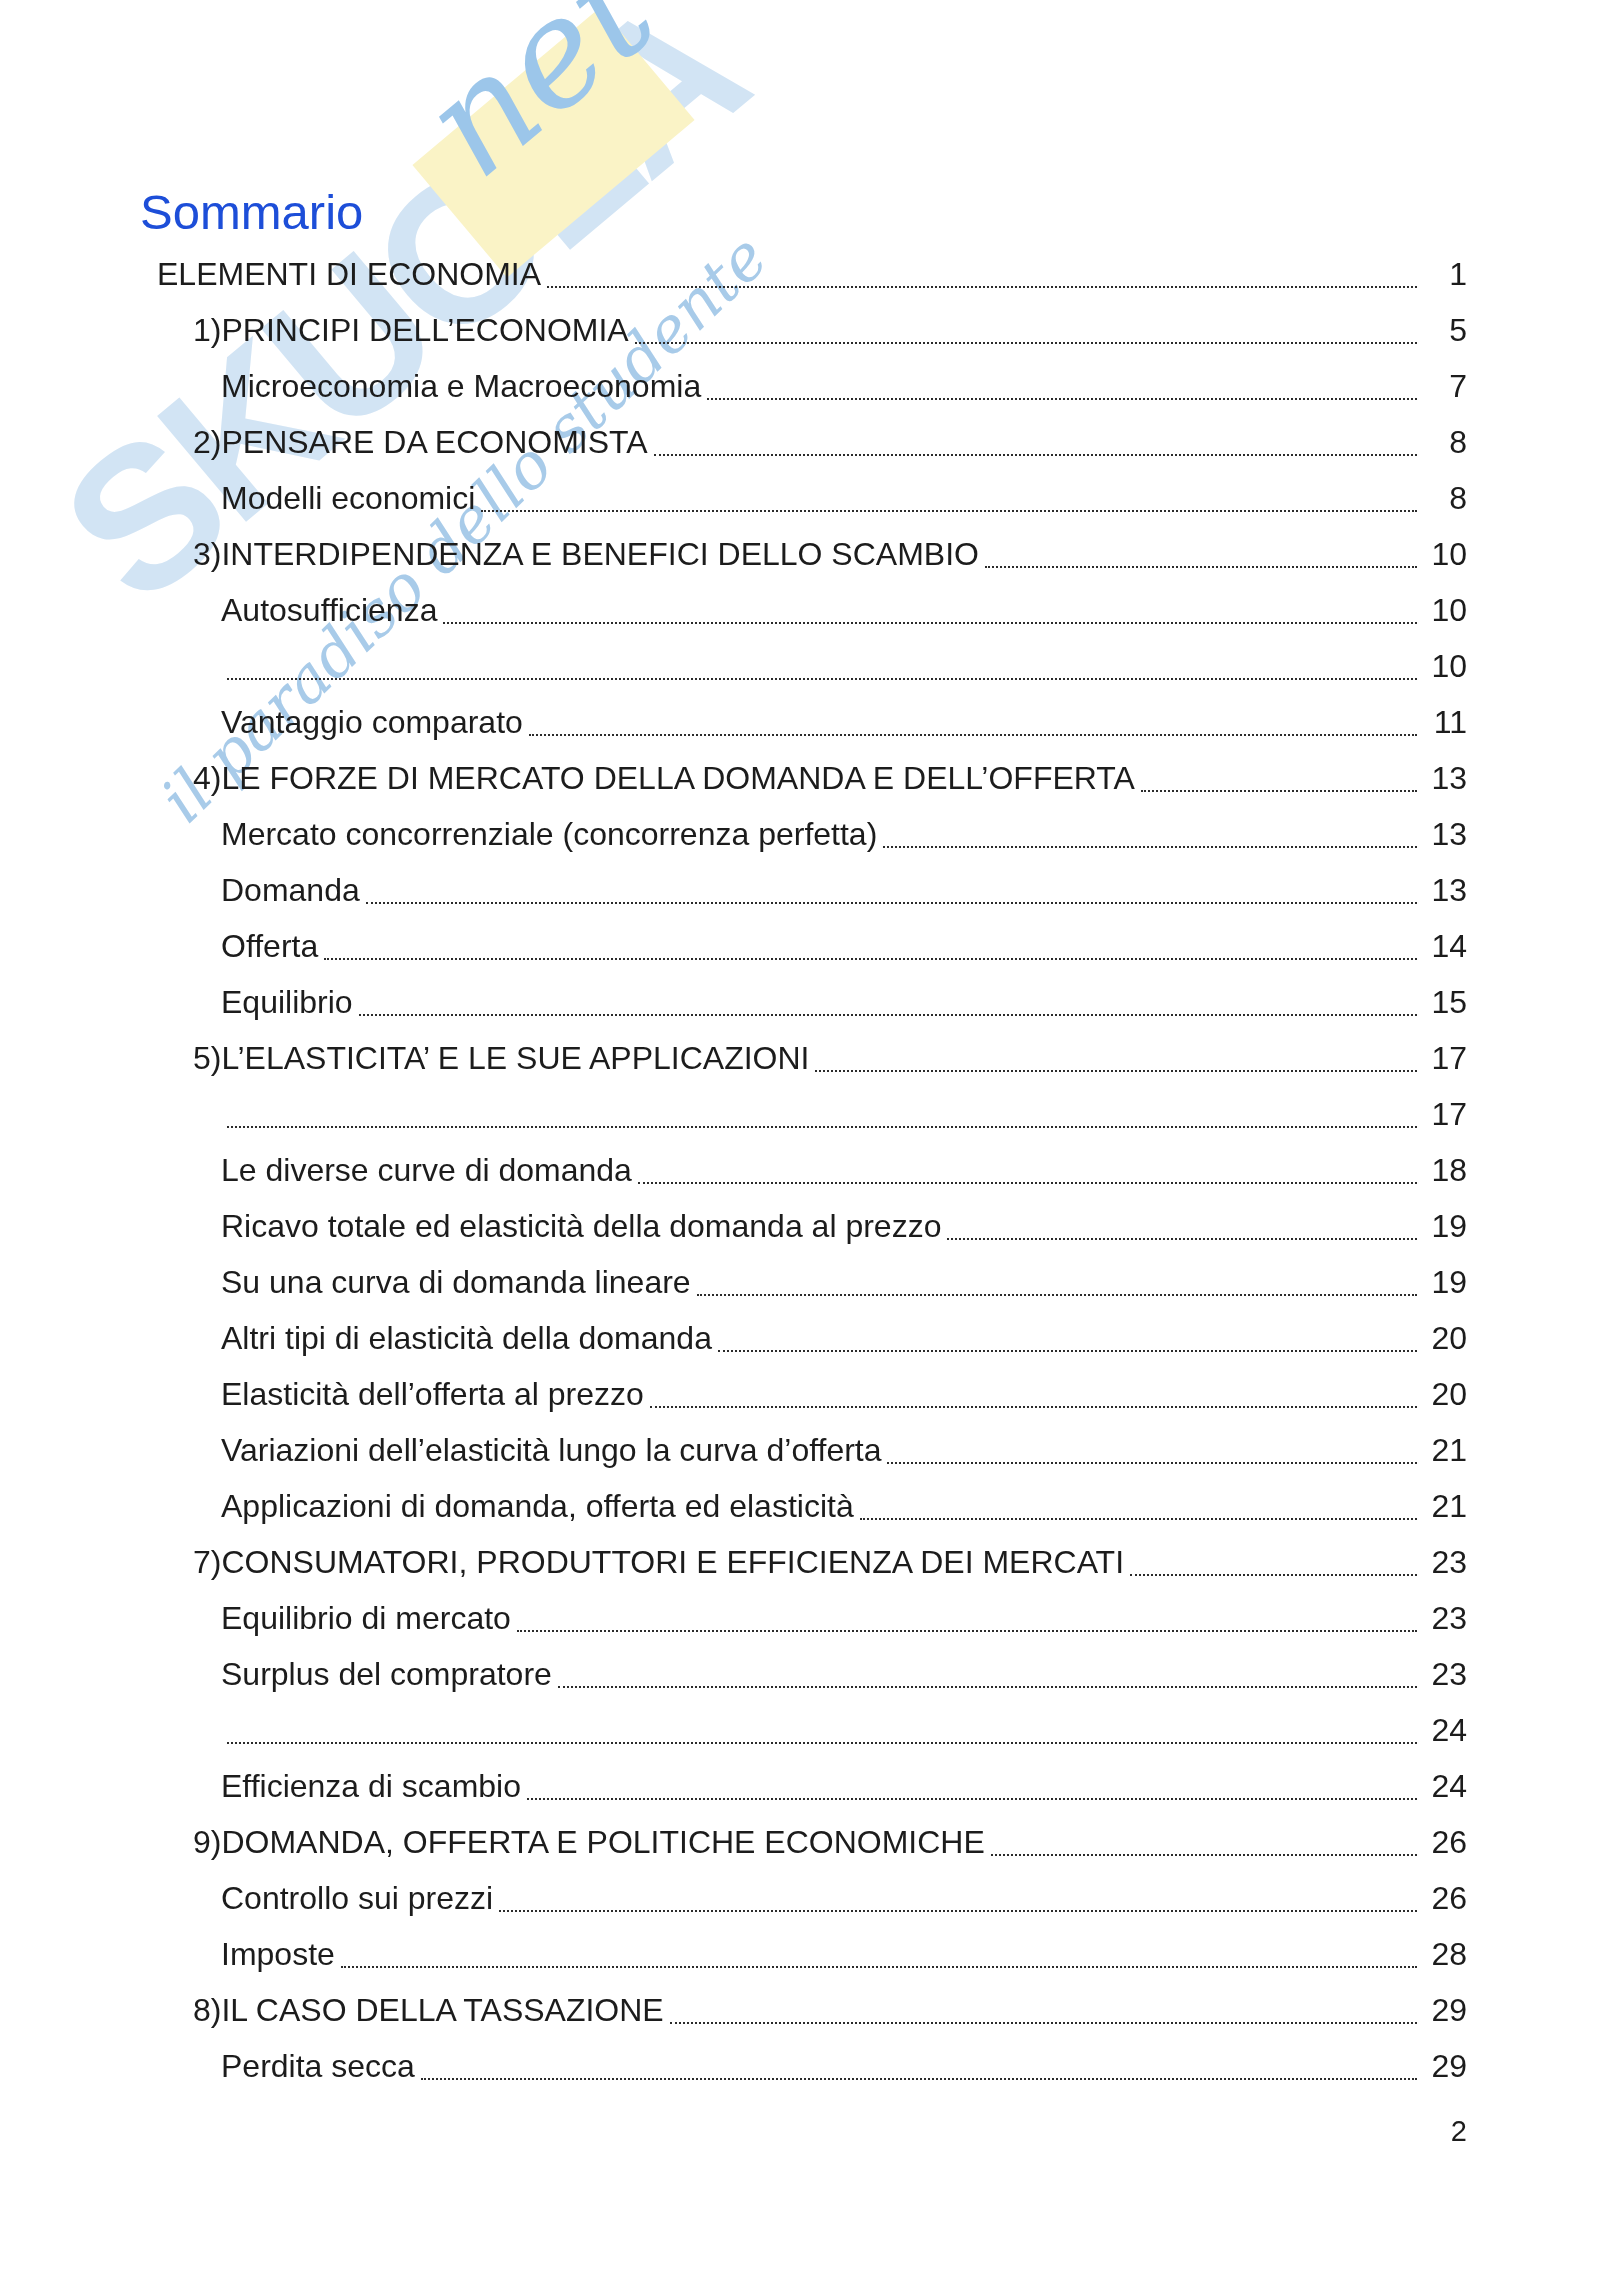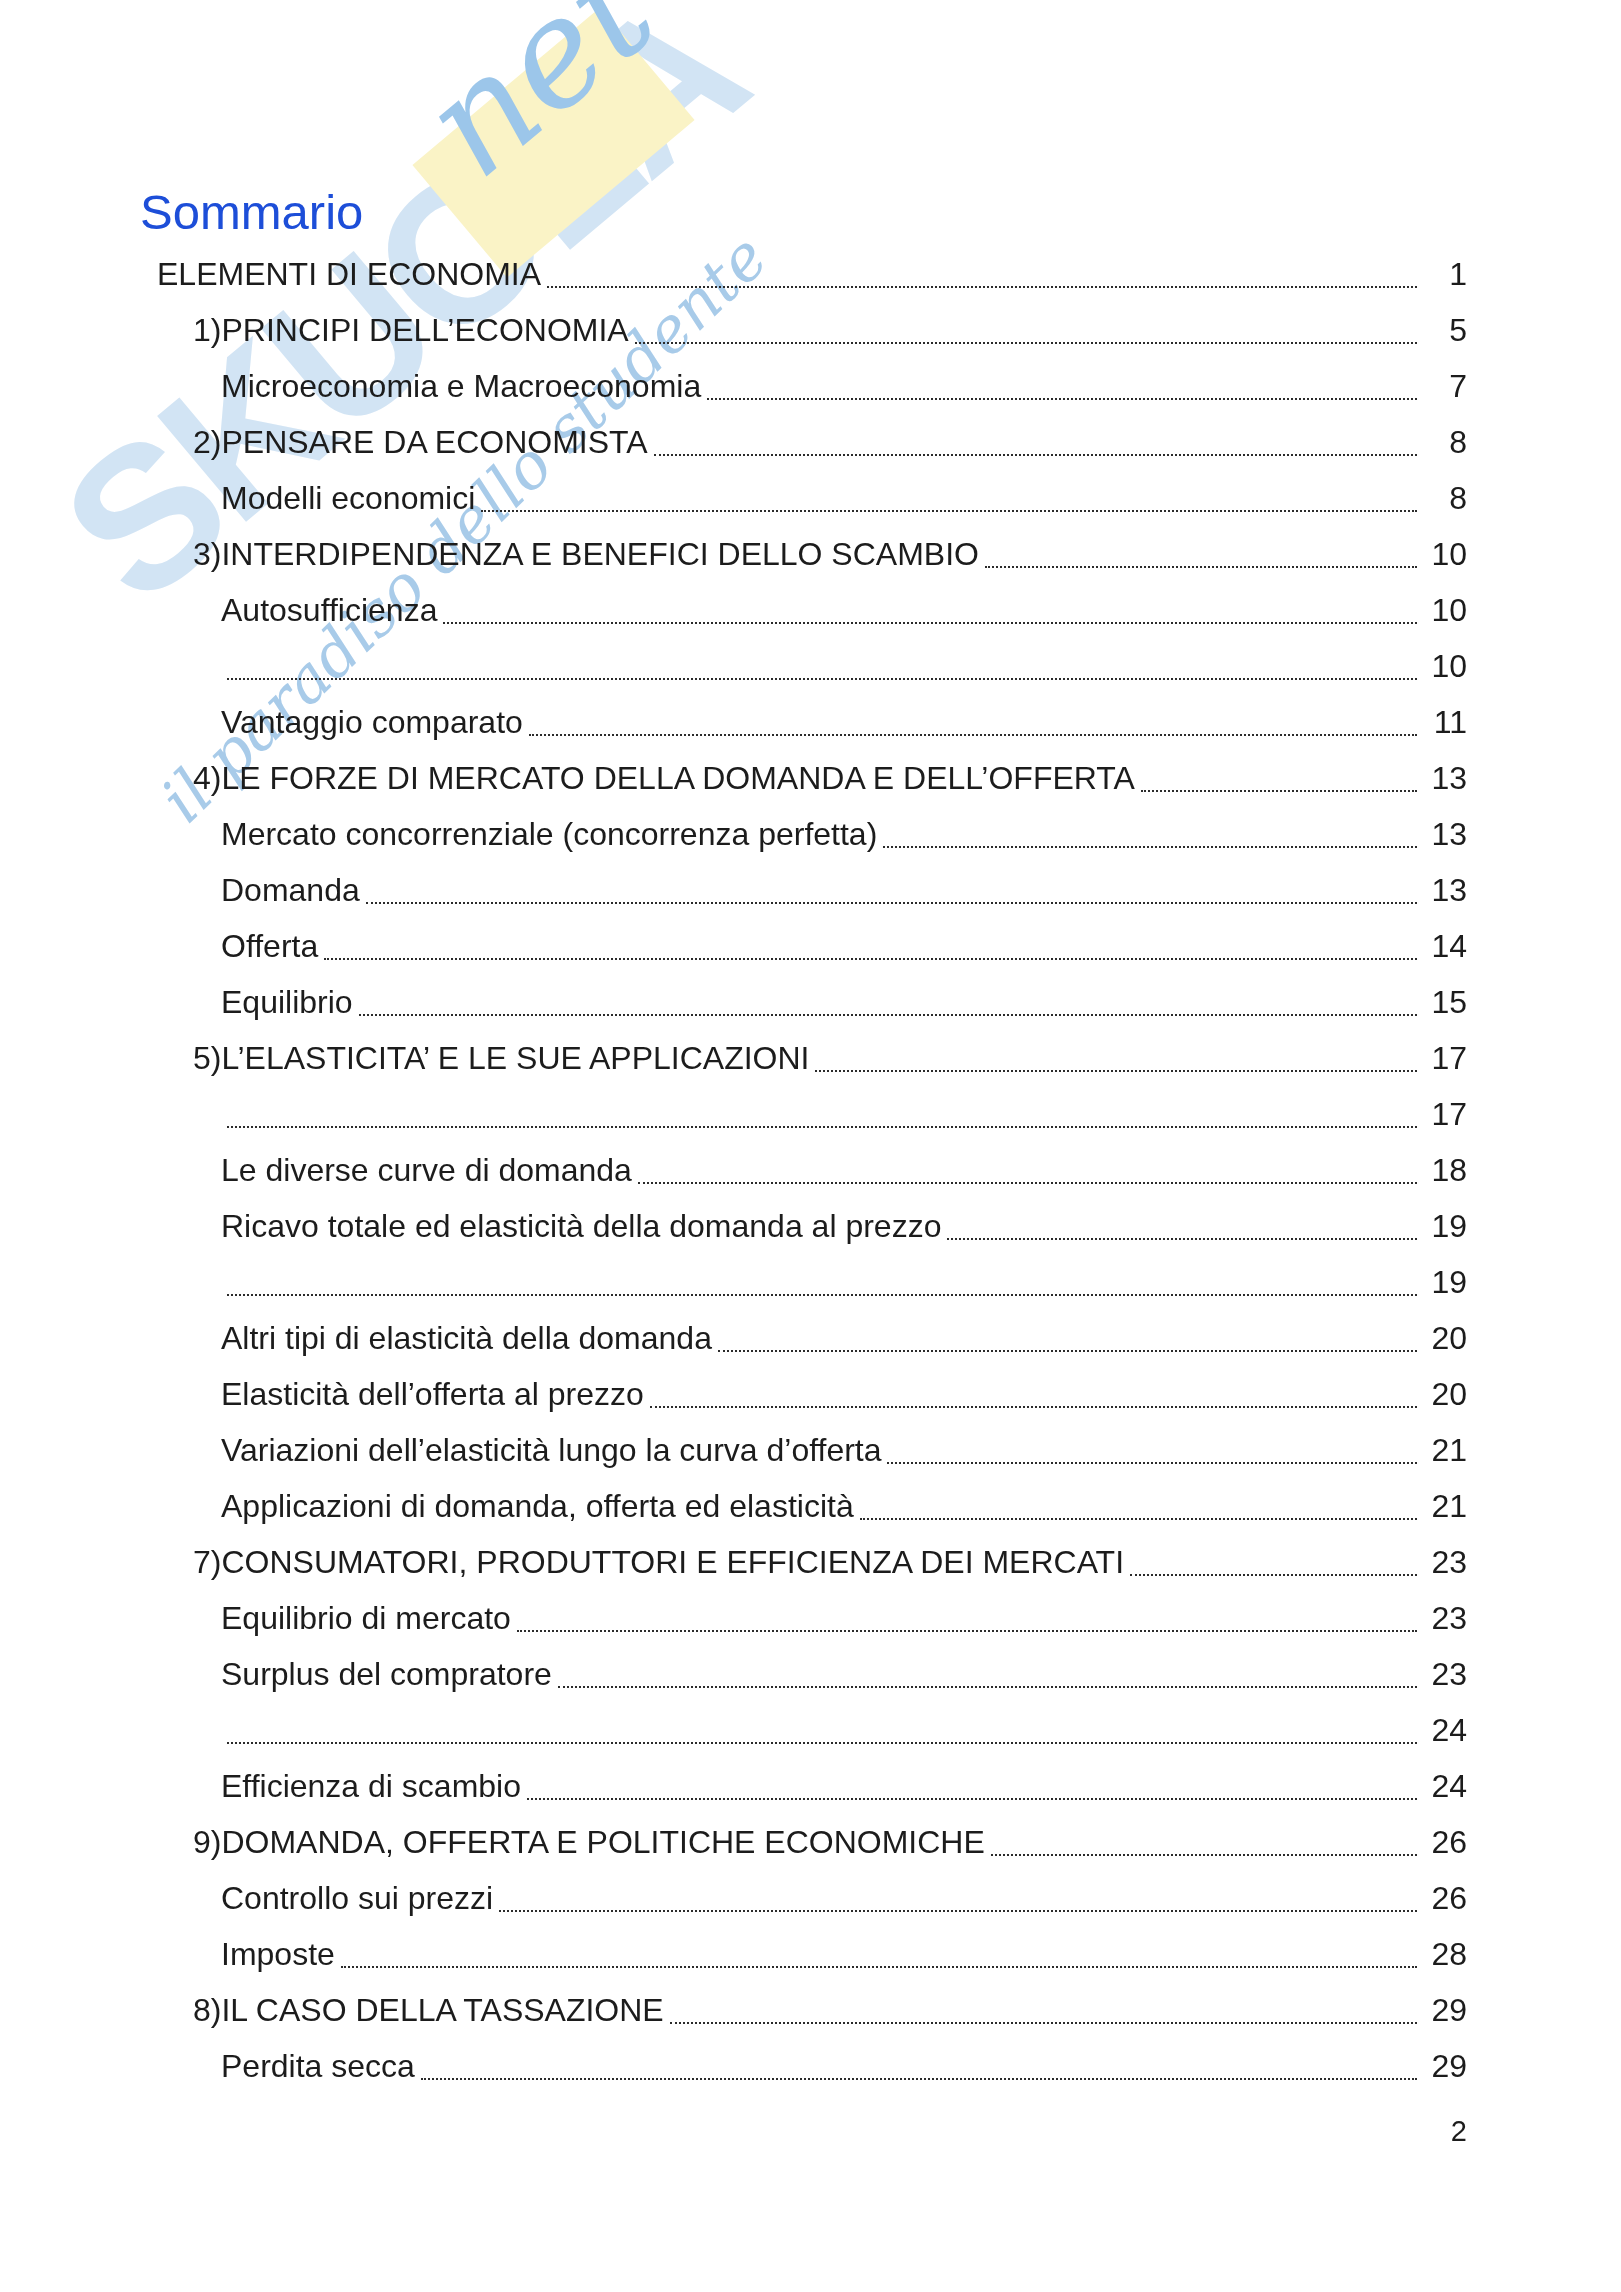--- a/index.html
+++ b/index.html
@@ -207,20 +207,21 @@
       <span class="toc-label">Le diverse curve di domanda</span>
       <span class="toc-dots"></span>
       <span class="toc-page">18</span>
     </div>
       <div class="toc-row lvl3">
       <span class="toc-label">Ricavo totale ed elasticità della domanda al prezzo</span>
       <span class="toc-dots"></span>
       <span class="toc-page">19</span>
     </div>
       <div class="toc-row lvl3">
+      <span class="toc-label">Su una curva di domanda lineare</span>
       <span class="toc-dots"></span>
       <span class="toc-page">19</span>
     </div>
       <div class="toc-row lvl3">
       <span class="toc-label">Altri tipi di elasticità della domanda</span>
       <span class="toc-dots"></span>
       <span class="toc-page">20</span>
     </div>
       <div class="toc-row lvl3">
       <span class="toc-label">Elasticità dell’offerta al prezzo</span>

